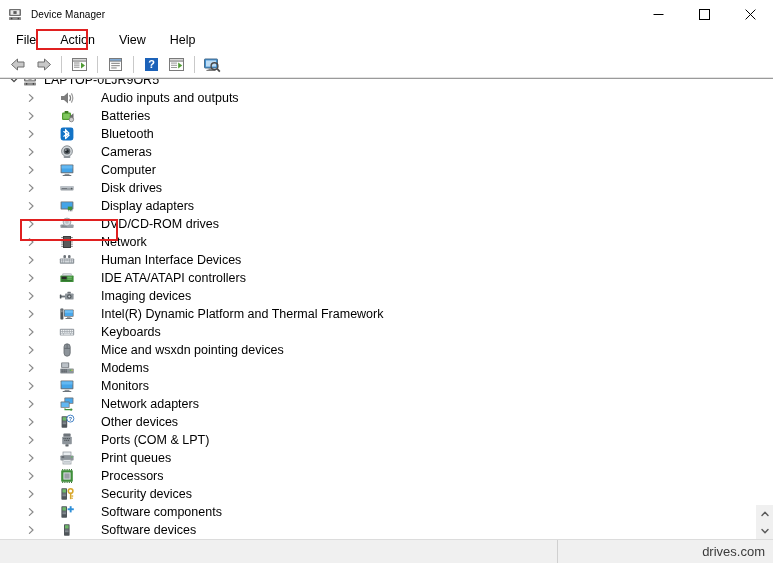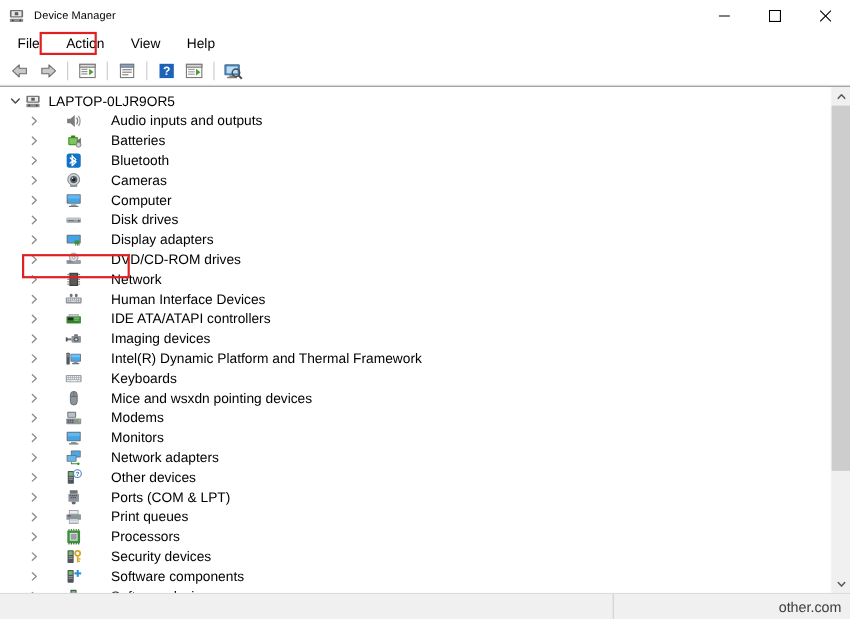--- a/index.html
+++ b/index.html
@@ -114,20 +114,21 @@
   }
 
   
   #client {
     flex: 1 1 auto;
     display: flex;
     position: relative;
     border-top: 1px solid #9a9a9a;
     background: #ffffff;
     overflow: hidden;
+    align-items: flex-end;
   }
   #tree {
     flex: 1 1 auto;
     overflow: hidden;
     position: relative;
     padding-top: 4px;
     background: #ffffff;
   }
 
   .node {
@@ -895,17 +896,17 @@
         <svg width="8" height="8" viewBox="0 0 8 8">
             <path d="M1 2.6 L4 5.8 L7 2.6" fill="none" stroke="#5a5a5a" stroke-width="1.4" stroke-linecap="round" stroke-linejoin="round"></path>
           </svg>
       </div>
     </div>
   </div>
 
   <div id="statusbar">
     <div id="status-pane-1"></div>
     <div id="status-pane-2">
-      <span id="watermark">other.com</span>
+      <span id="watermark">drives.com</span>
     </div>
   </div>
 
 </div>
 
 </body></html>

